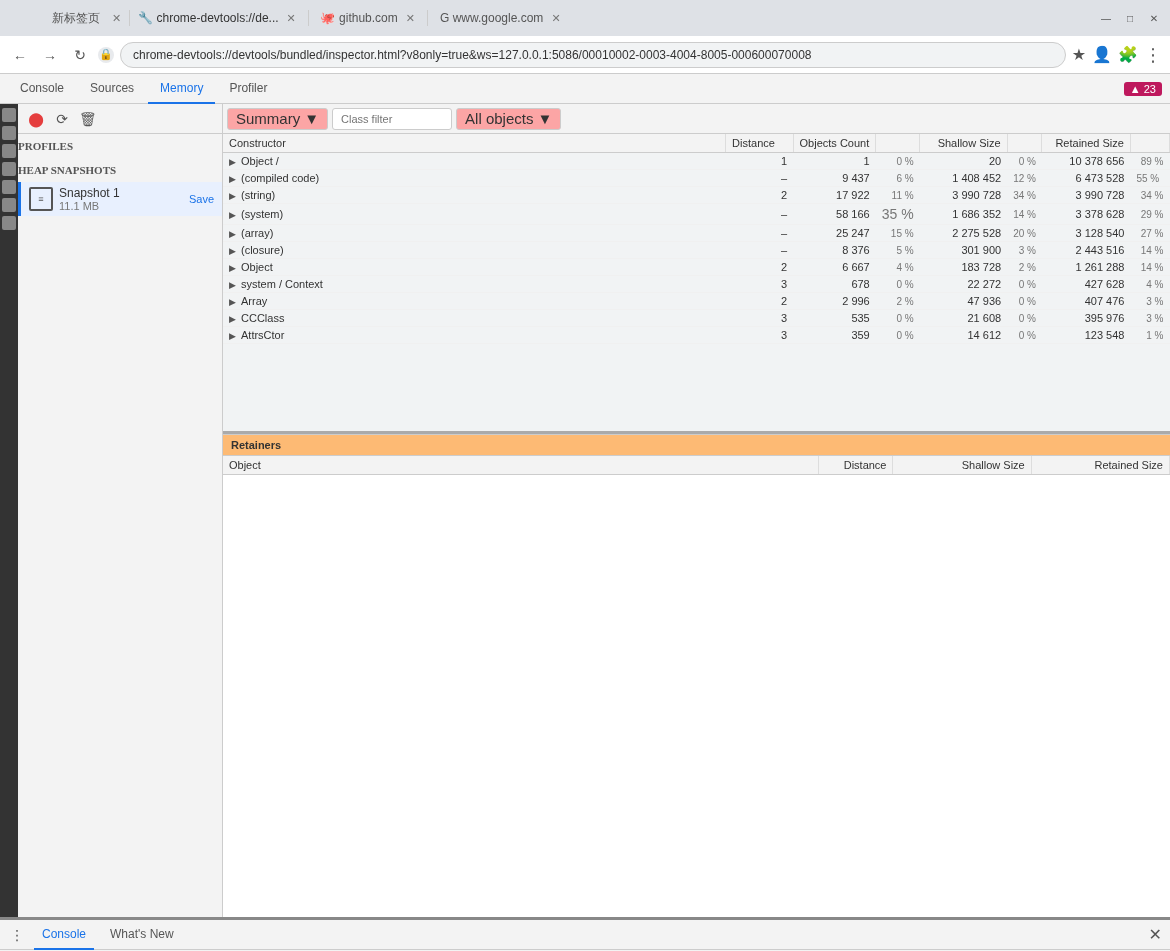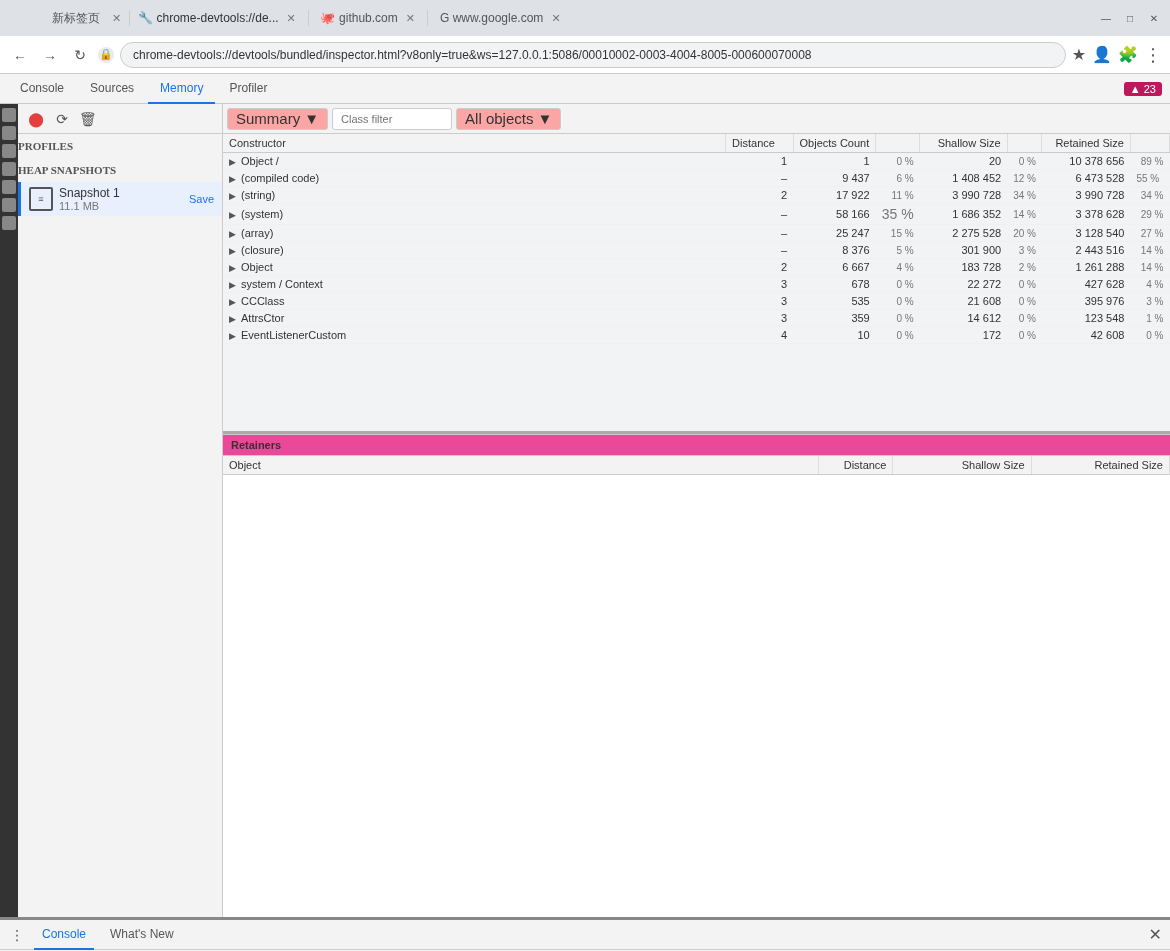--- a/index.html
+++ b/index.html
@@ -262,21 +262,21 @@
       display: inline-block;
       width: 10px;
       height: 10px;
       font-size: 9px;
       color: #555;
       margin-right: 2px;
     }
 
     
     .retainers-header {
-      background: #ec4899;
+      background: #fdba74;
       border-bottom: 1px solid #ccc;
       border-top: 1px solid #ccc;
       padding: 4px 8px;
       font-size: 11px;
       font-weight: bold;
       color: #333;
     }
     .retainers-table-container {
       flex: 1;
       overflow: auto;
@@ -557,48 +557,48 @@
     <td class="td-constructor"><span class="row-triangle">▶</span>system / Context</td>
     <td style="text-align:right;">3</td>
     <td style="text-align:right;">678</td>
     <td style="text-align:right;color:#777;font-size:10px;">0 %</td>
     <td style="text-align:right;">22 272</td>
     <td style="text-align:right;color:#777;font-size:10px;">0 %</td>
     <td style="text-align:right;">427 628</td>
     <td style="text-align:right;color:#777;font-size:10px;">4 %</td>
   </tr>
               <tr>
+    <td class="td-constructor"><span class="row-triangle">▶</span>Array</td>
+    <td style="text-align:right;">2</td>
+    <td style="text-align:right;">2 996</td>
+    <td style="text-align:right;color:#777;font-size:10px;">2 %</td>
+    <td style="text-align:right;">47 936</td>
+    <td style="text-align:right;color:#777;font-size:10px;">0 %</td>
+    <td style="text-align:right;">407 476</td>
+    <td style="text-align:right;color:#777;font-size:10px;">3 %</td>
+  </tr>
+              <tr>
     <td class="td-constructor"><span class="row-triangle">▶</span>CCClass</td>
     <td style="text-align:right;">3</td>
     <td style="text-align:right;">535</td>
     <td style="text-align:right;color:#777;font-size:10px;">0 %</td>
     <td style="text-align:right;">21 608</td>
     <td style="text-align:right;color:#777;font-size:10px;">0 %</td>
     <td style="text-align:right;">395 976</td>
     <td style="text-align:right;color:#777;font-size:10px;">3 %</td>
   </tr>
               <tr>
     <td class="td-constructor"><span class="row-triangle">▶</span>AttrsCtor</td>
     <td style="text-align:right;">3</td>
     <td style="text-align:right;">359</td>
     <td style="text-align:right;color:#777;font-size:10px;">0 %</td>
     <td style="text-align:right;">14 612</td>
     <td style="text-align:right;color:#777;font-size:10px;">0 %</td>
     <td style="text-align:right;">123 548</td>
     <td style="text-align:right;color:#777;font-size:10px;">1 %</td>
-  </tr>
-              <tr>
-    <td class="td-constructor"><span class="row-triangle">▶</span>EventListenerCustom</td>
-    <td style="text-align:right;">4</td>
-    <td style="text-align:right;">10</td>
-    <td style="text-align:right;color:#777;font-size:10px;">0 %</td>
-    <td style="text-align:right;">172</td>
-    <td style="text-align:right;color:#777;font-size:10px;">0 %</td>
-    <td style="text-align:right;">42 608</td>
-    <td style="text-align:right;color:#777;font-size:10px;">0 %</td>
   </tr>
             </tbody>
         </table>
       </div>
 
       <div class="retainers-header">Retainers</div>
       <div class="retainers-table-container">
         <table class="retainers-table">
           <thead>
             <tr>

